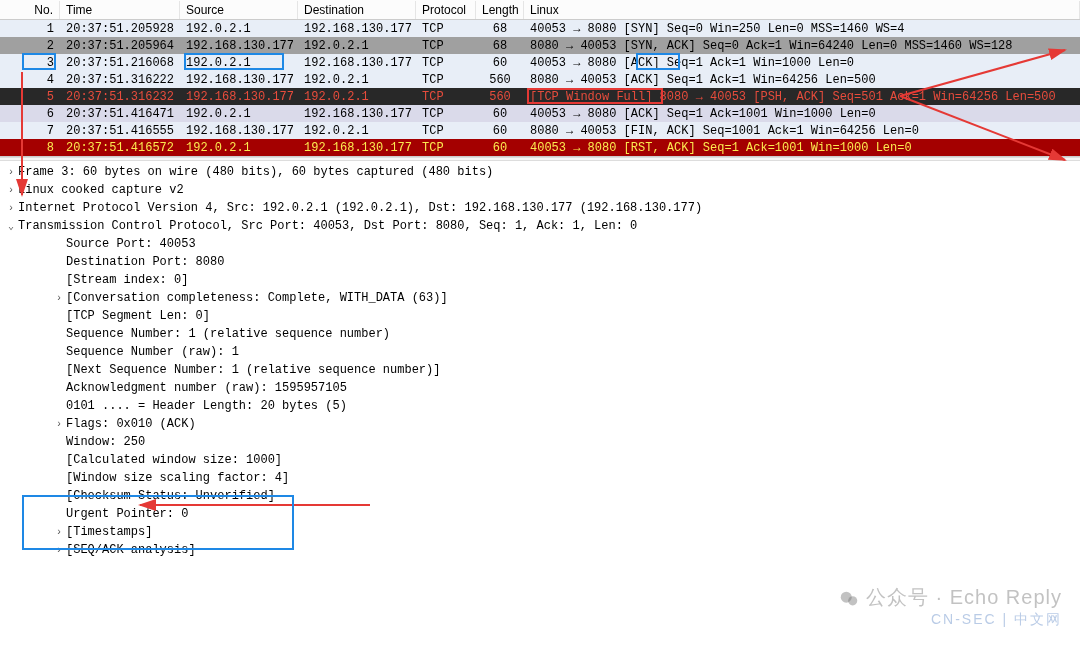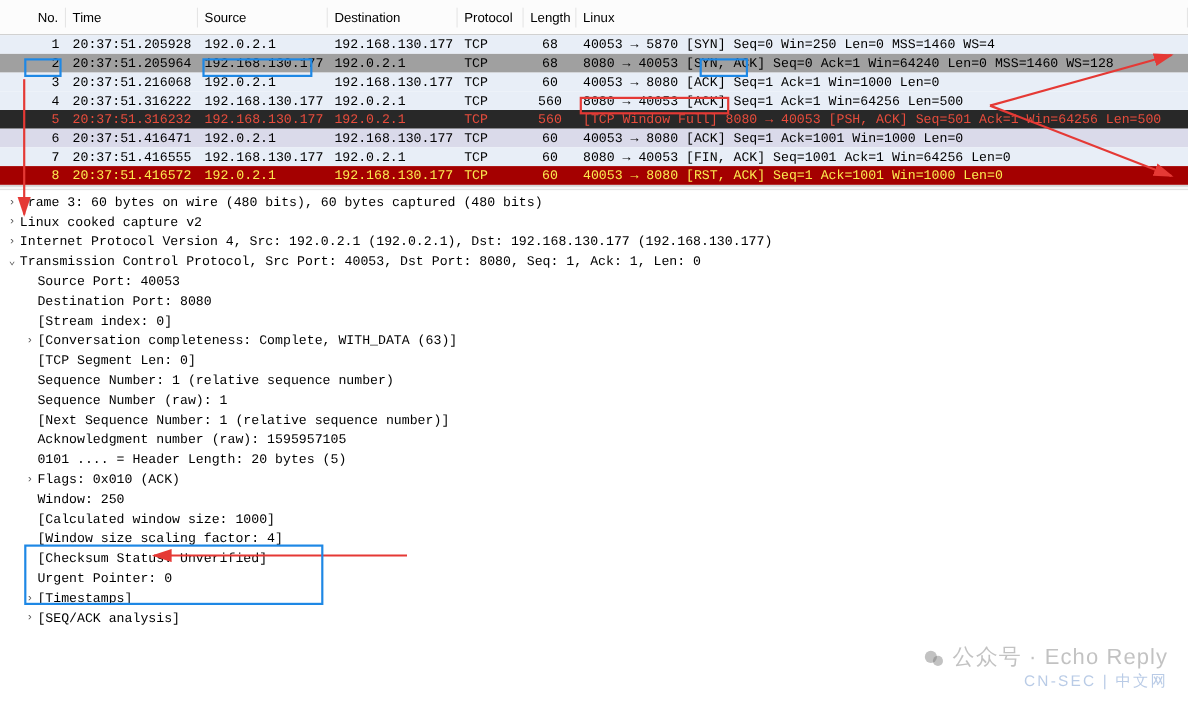--- a/index.html
+++ b/index.html
@@ -15,21 +15,21 @@
   }
   .packet-list {
     border-bottom: 1px solid #ccc;
   }
   .packet-header {
     display: flex;
     background: #fcfcfc;
     border-bottom: 1px solid #ccc;
     font-family: -apple-system, "Segoe UI", Arial, sans-serif;
     font-size: 12px;
-    height: 32px;
+    height: 20px;
     align-items: center;
   }
   .packet-header > div {
     padding: 2px 6px;
     border-right: 1px solid #e5e5e5;
     white-space: nowrap;
     overflow: hidden;
   }
   .packet-row {
     display: flex;
@@ -67,21 +67,21 @@
     white-space: nowrap;
     padding-left: 4px;
   }
   .tree-toggle {
     width: 14px;
     display: inline-block;
     text-align: center;
     color: #555;
     font-size: 10px;
   }
-  .indent1 { padding-left: 34px; }
+  .indent1 { padding-left: 34px; margin-left: 32px; }
   .blue-box {
     position: absolute;
     border: 2px solid #1e88e5;
     pointer-events: none;
     z-index: 10;
   }
   .red-box {
     position: absolute;
     border: 2px solid #e53935;
     pointer-events: none;
@@ -129,21 +129,21 @@
   </div>
   <div id="packet-rows">
       <div class="packet-row row-light">
         <div class="col-graph"></div>
         <div class="col-no">1</div>
         <div class="col-time">20:37:51.205928</div>
         <div class="col-source">192.0.2.1</div>
         <div class="col-dest">192.168.130.177</div>
         <div class="col-proto">TCP</div>
         <div class="col-length">68</div>
-        <div class="col-info">40053 → 5870 [SYN] Seq=0 Win=250 Len=0 MSS=1460 WS=4</div>
+        <div class="col-info">40053 → 8080 [SYN] Seq=0 Win=250 Len=0 MSS=1460 WS=4</div>
       </div>
       <div class="packet-row row-gray">
         <div class="col-graph"></div>
         <div class="col-no">2</div>
         <div class="col-time">20:37:51.205964</div>
         <div class="col-source">192.168.130.177</div>
         <div class="col-dest">192.0.2.1</div>
         <div class="col-proto">TCP</div>
         <div class="col-length">68</div>
         <div class="col-info">8080 → 40053 [SYN, ACK] Seq=0 Ack=1 Win=64240 Len=0 MSS=1460 WS=128</div>

